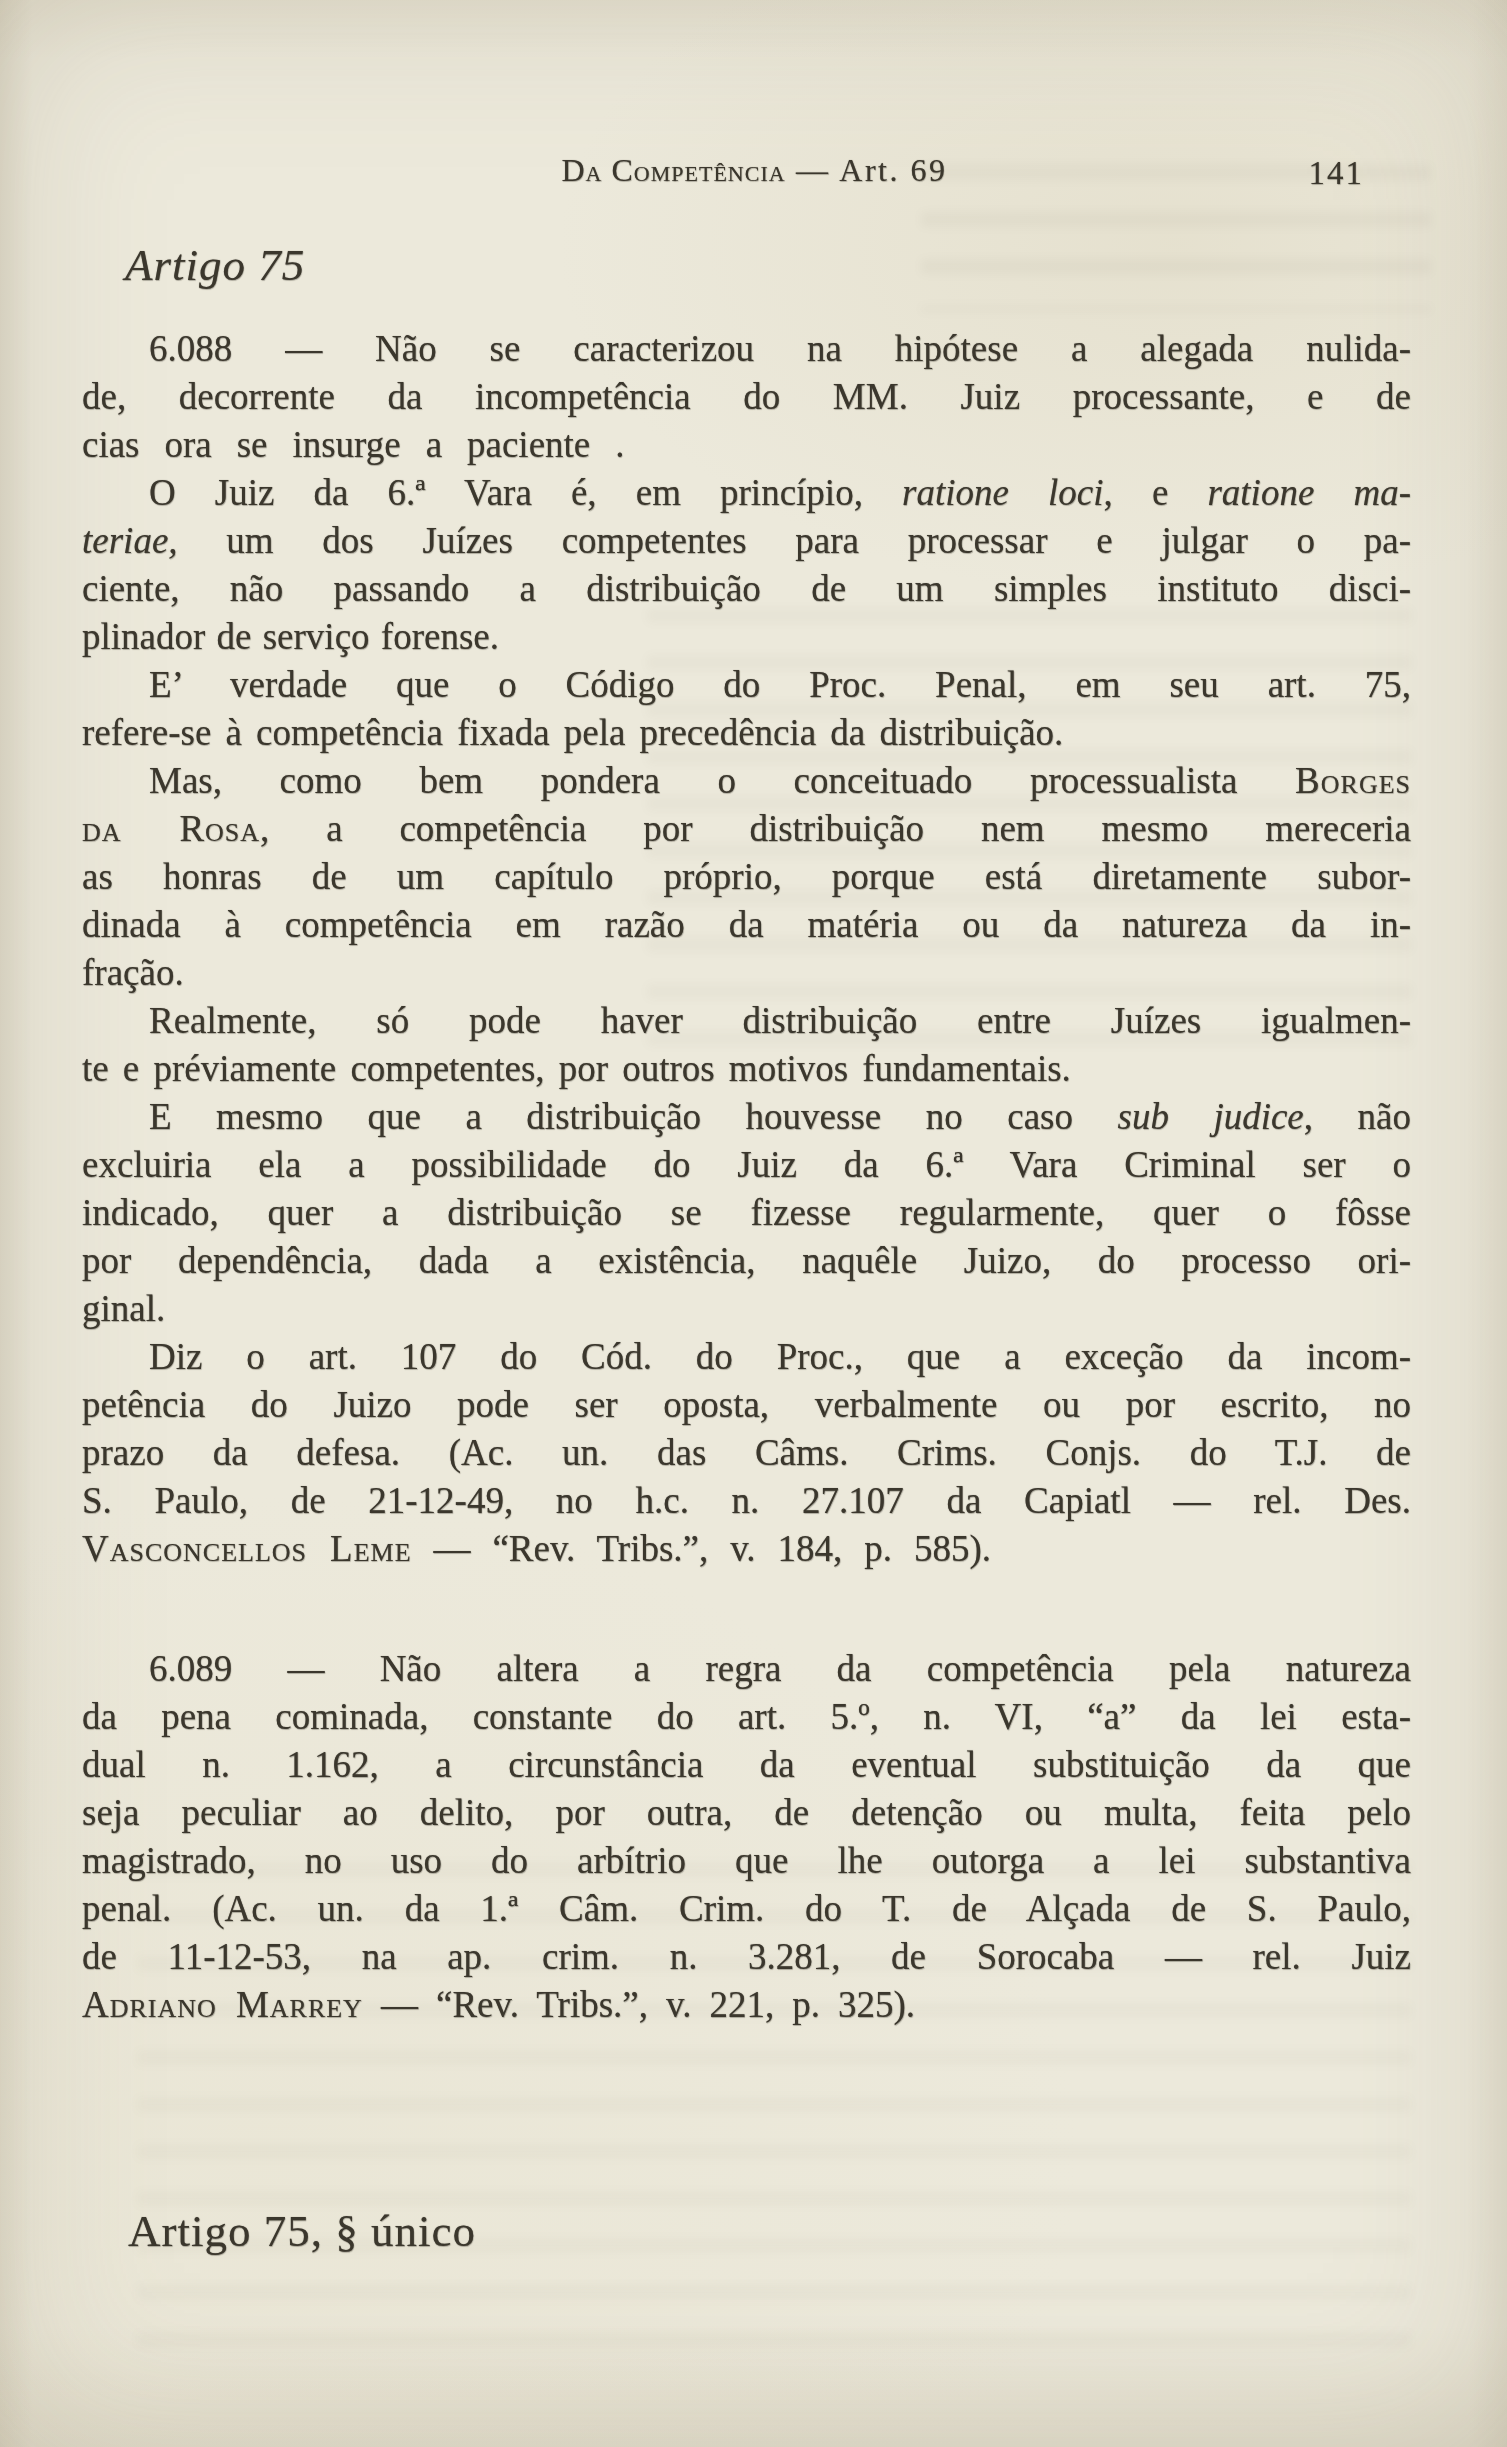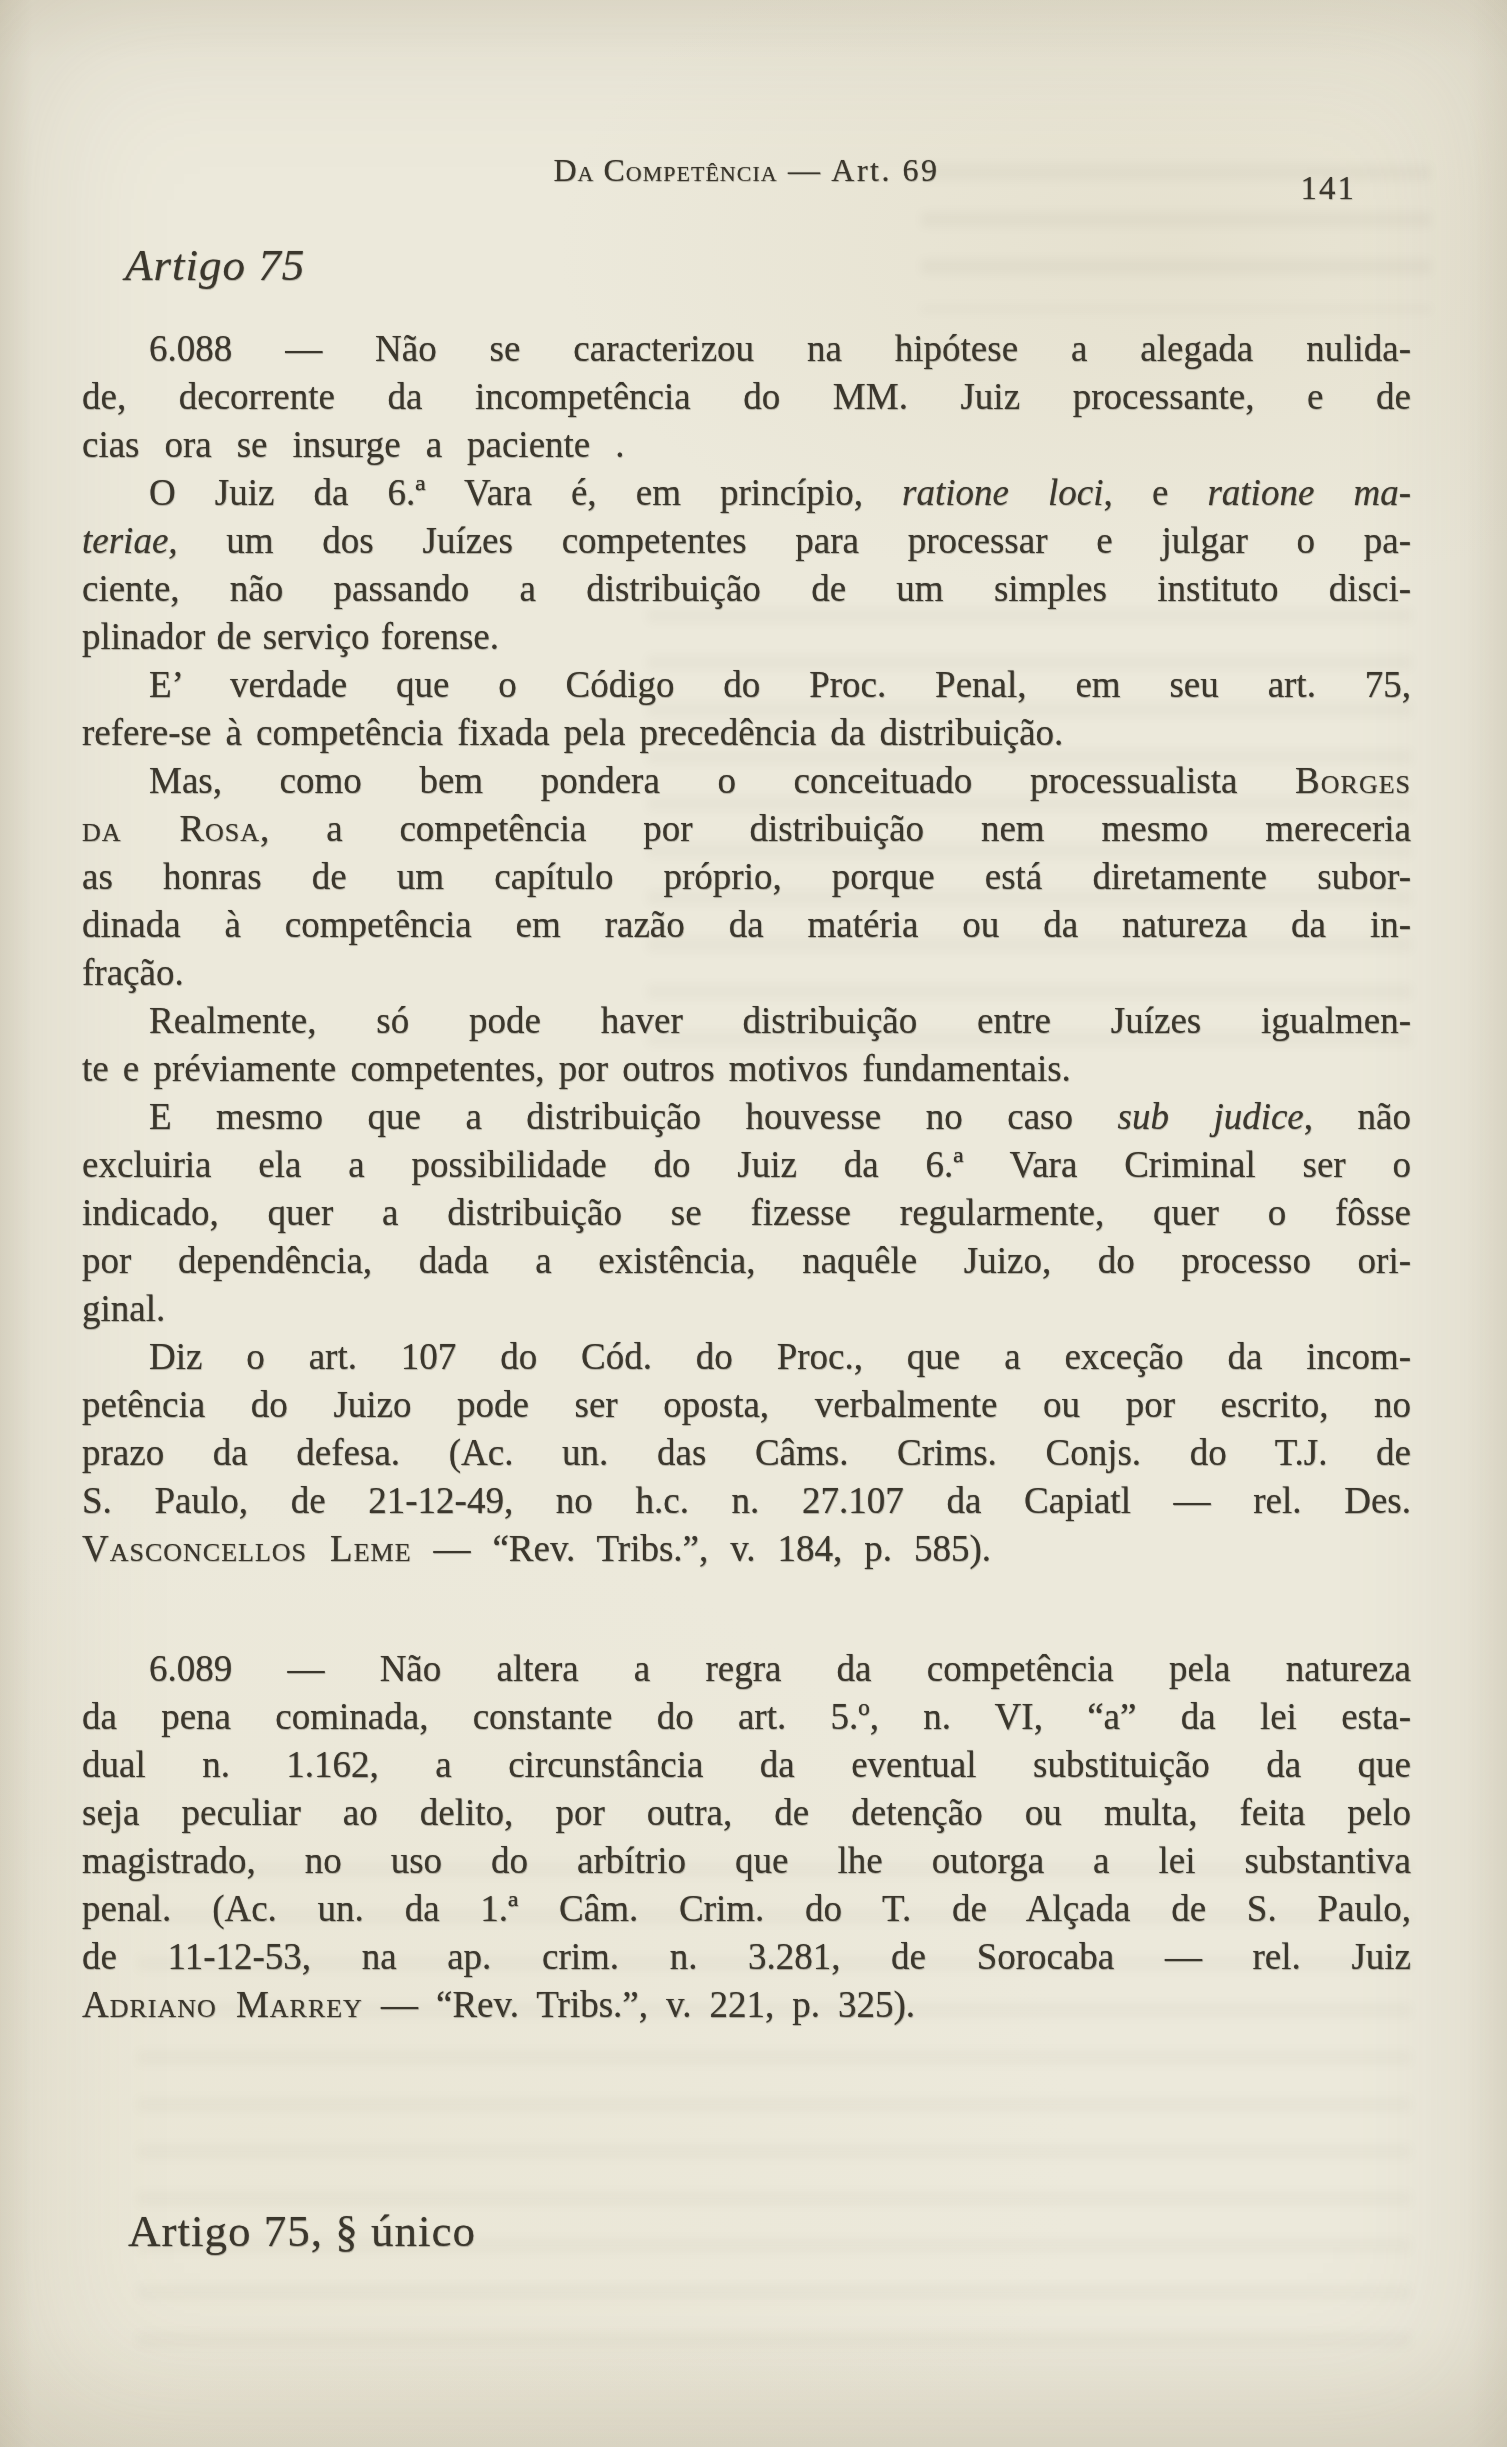--- a/index.html
+++ b/index.html
@@ -14,25 +14,25 @@
       linear-gradient(270deg, rgba(150,138,108,0.10), rgba(0,0,0,0) 39px),
       linear-gradient(180deg, rgba(190,180,150,0.12), rgba(0,0,0,0) 59px, rgba(0,0,0,0) 95%, rgba(170,158,126,0.14));
     box-shadow: inset 0 0 167px rgba(132,120,92,0.22);
     overflow:hidden;
     font-family:"Liberation Serif","DejaVu Serif",serif;
     color:#3b372d;
   }
   .ink{ text-shadow: 0 0 1px rgba(59,55,45,0.55), 0.6px 0.7px 0.8px rgba(59,55,45,0.30); }
 
   .running-header{
-    position:absolute; top:150px; left:82px; width:1329px; height:45px;
+    position:absolute; top:150px; left:90px; width:1329px; height:45px;
     font-size:32px; line-height:41px;
   }
   .running-title{ text-align:center; letter-spacing:2.5px; }
-  .page-number{ position:absolute; right:55px; top:2.9px; font-size:33px; letter-spacing:2px;margin-top:15px; }
+  .page-number{ position:absolute; right:55px; top:2.9px; font-size:33px; letter-spacing:2px; }
 
   .section-heading{
     position:absolute; top:239px; left:125px;
     font-style:italic; font-size:45px; line-height:53px; letter-spacing:1px;
   }
   .footer-heading{
     position:absolute; top:2205px; left:84px;
     font-size:45px; line-height:53px; letter-spacing:1px;margin-left:44px;
   }
 

